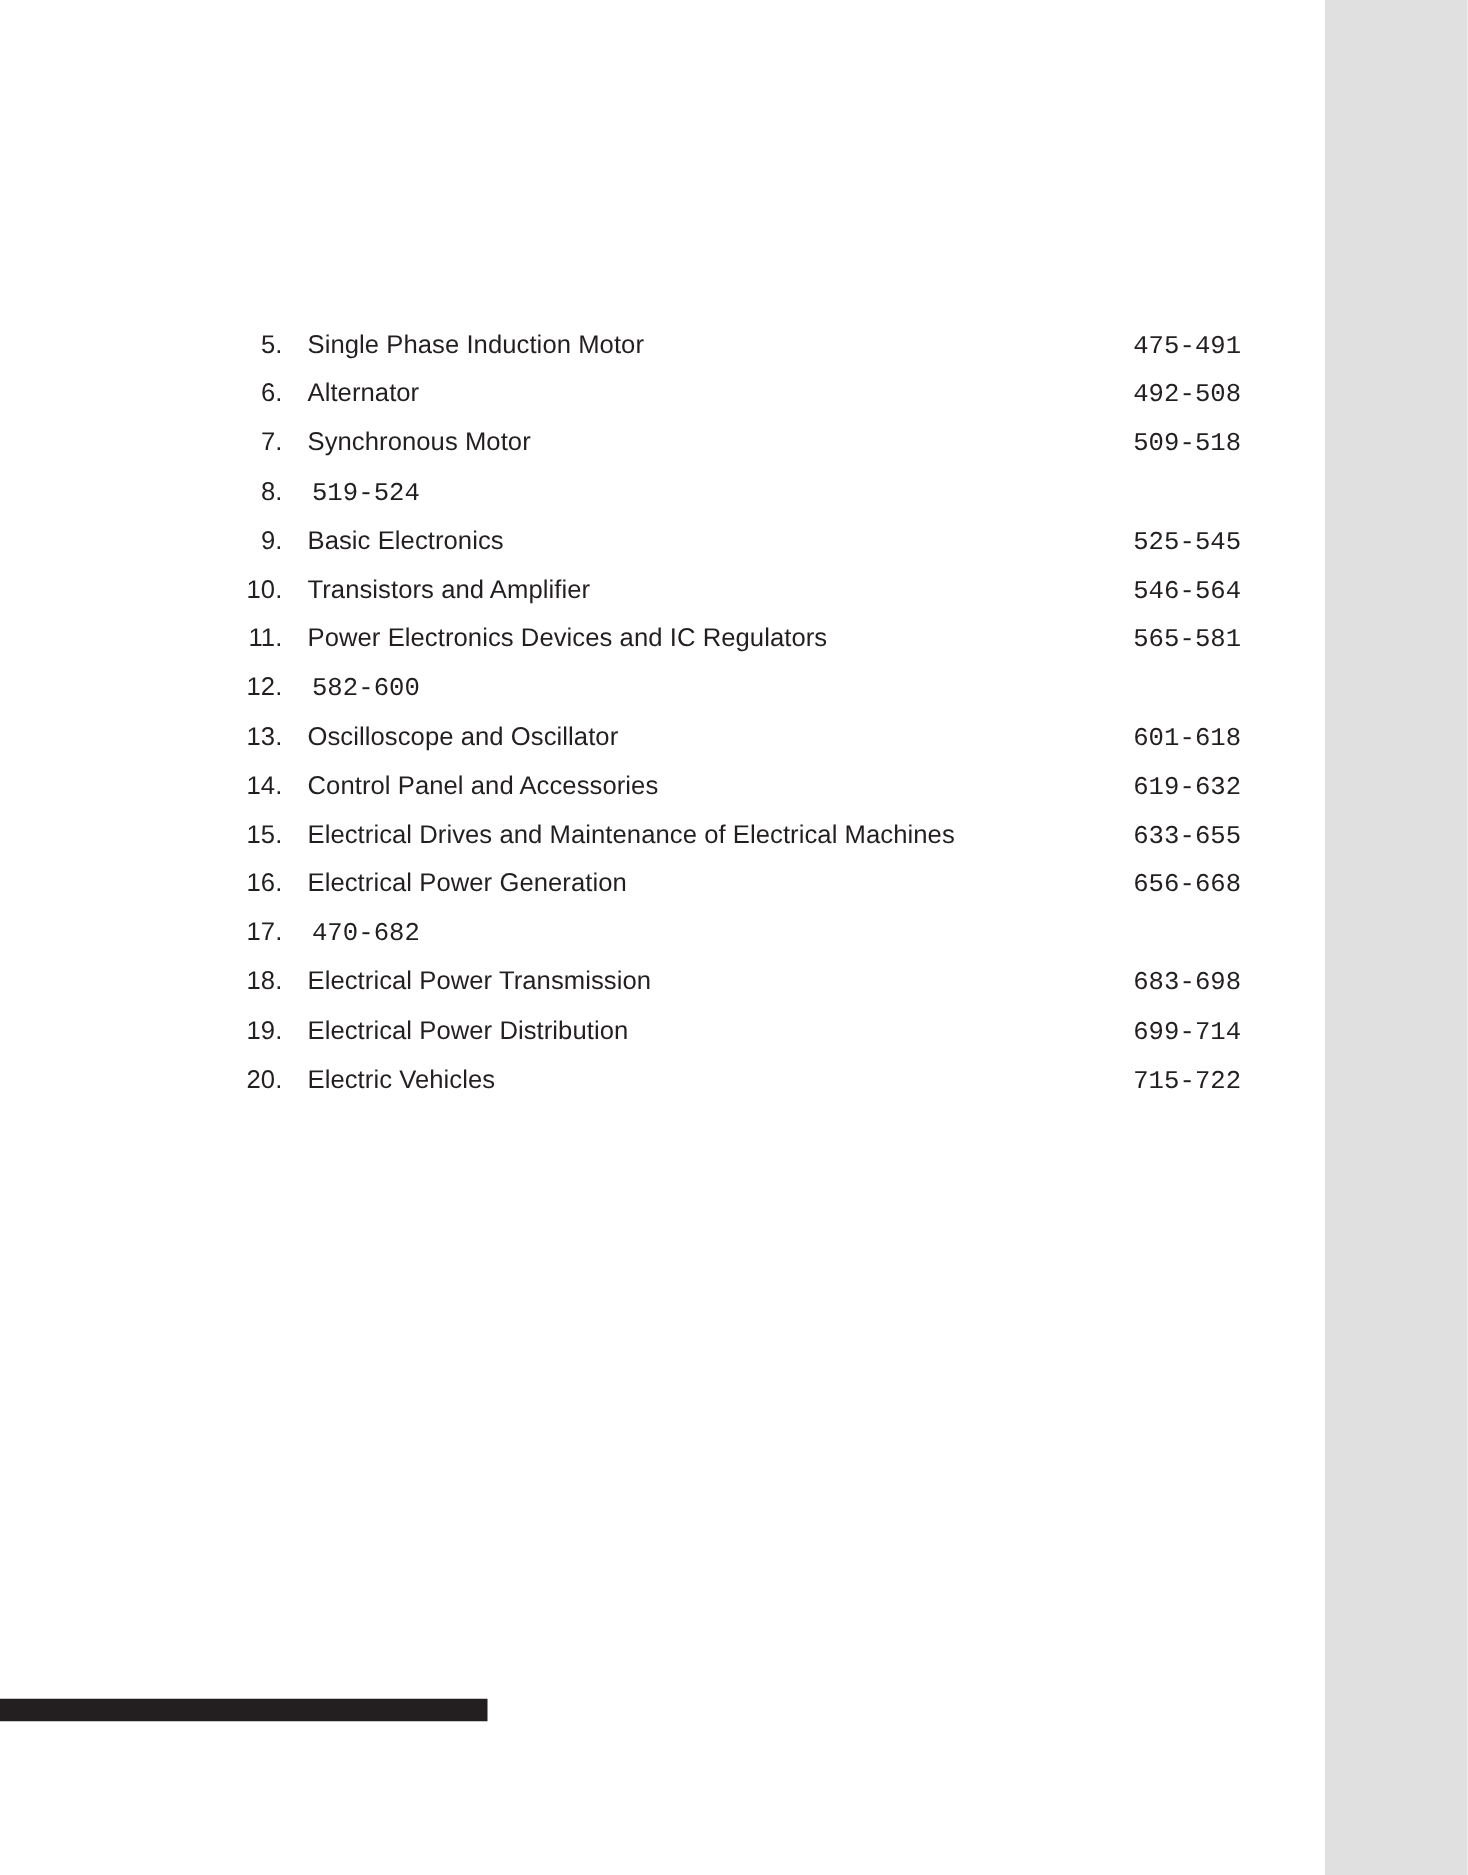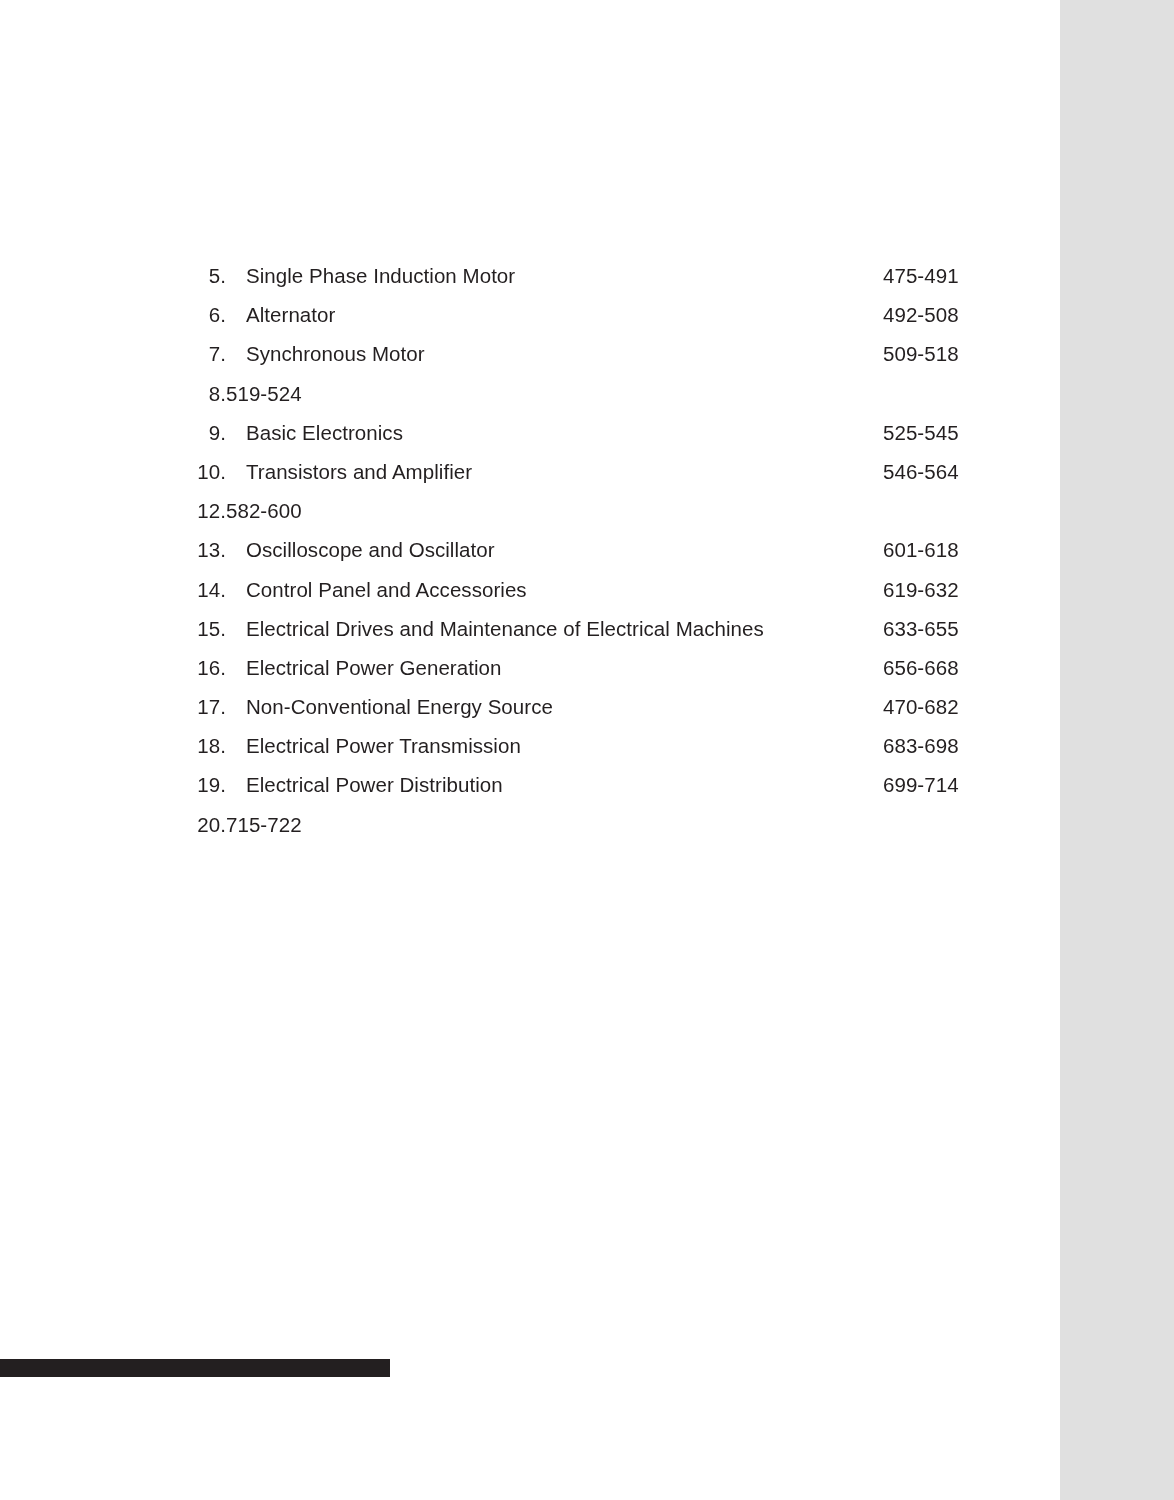--- a/index.html
+++ b/index.html
@@ -49,22 +49,24 @@
     flex: 0 0 auto;
     letter-spacing: 0.1px;
   }
   .toc-title {
     flex: 1 1 auto;
     padding-left: 20px;
     letter-spacing: 0.05px;
   }
   .toc-pages {
     flex: 0 0 auto;
+    text-align: right;
     width: 110px;
     letter-spacing: 0.05px;
+    font-family: Liberation Mono, monospace;
   }
   #bottom-bar {
     position: absolute;
     left: 0;
     top: 1359px;
     width: 390px;
     height: 18px;
     background: #231f20;
   }
 </style>
@@ -103,20 +105,25 @@
       <span class="toc-title">Basic Electronics</span>
       <span class="toc-pages">525-545</span>
     </div>
 
     <div class="toc-row">
       <span class="toc-num">10.</span>
       <span class="toc-title">Transistors and Amplifier</span>
       <span class="toc-pages">546-564</span>
     </div>
 
+    <div class="toc-row">
+      <span class="toc-num">11.</span>
+      <span class="toc-title">Power Electronics Devices and IC Regulators</span>
+      <span class="toc-pages">565-581</span>
+    </div>
 
     <div class="toc-row">
       <span class="toc-num">12.</span>
       <span class="toc-pages">582-600</span>
     </div>
 
     <div class="toc-row">
       <span class="toc-num">13.</span>
       <span class="toc-title">Oscilloscope and Oscillator</span>
       <span class="toc-pages">601-618</span>
@@ -135,38 +142,38 @@
     </div>
 
     <div class="toc-row">
       <span class="toc-num">16.</span>
       <span class="toc-title">Electrical Power Generation</span>
       <span class="toc-pages">656-668</span>
     </div>
 
     <div class="toc-row">
       <span class="toc-num">17.</span>
-      <span class="toc-title">Non-Conventional Energy Source</span>
       <span class="toc-pages">470-682</span>
     </div>
 
     <div class="toc-row">
       <span class="toc-num">18.</span>
       <span class="toc-title">Electrical Power Transmission</span>
       <span class="toc-pages">683-698</span>
     </div>
 
     <div class="toc-row">
       <span class="toc-num">19.</span>
       <span class="toc-title">Electrical Power Distribution</span>
       <span class="toc-pages">699-714</span>
     </div>
 
     <div class="toc-row">
       <span class="toc-num">20.</span>
+      <span class="toc-title">Electric Vehicles</span>
       <span class="toc-pages">715-722</span>
     </div>
 
   </div>
 
   <div id="bottom-bar"></div>
 
 </div>
 
 <div id="right-margin"></div>

